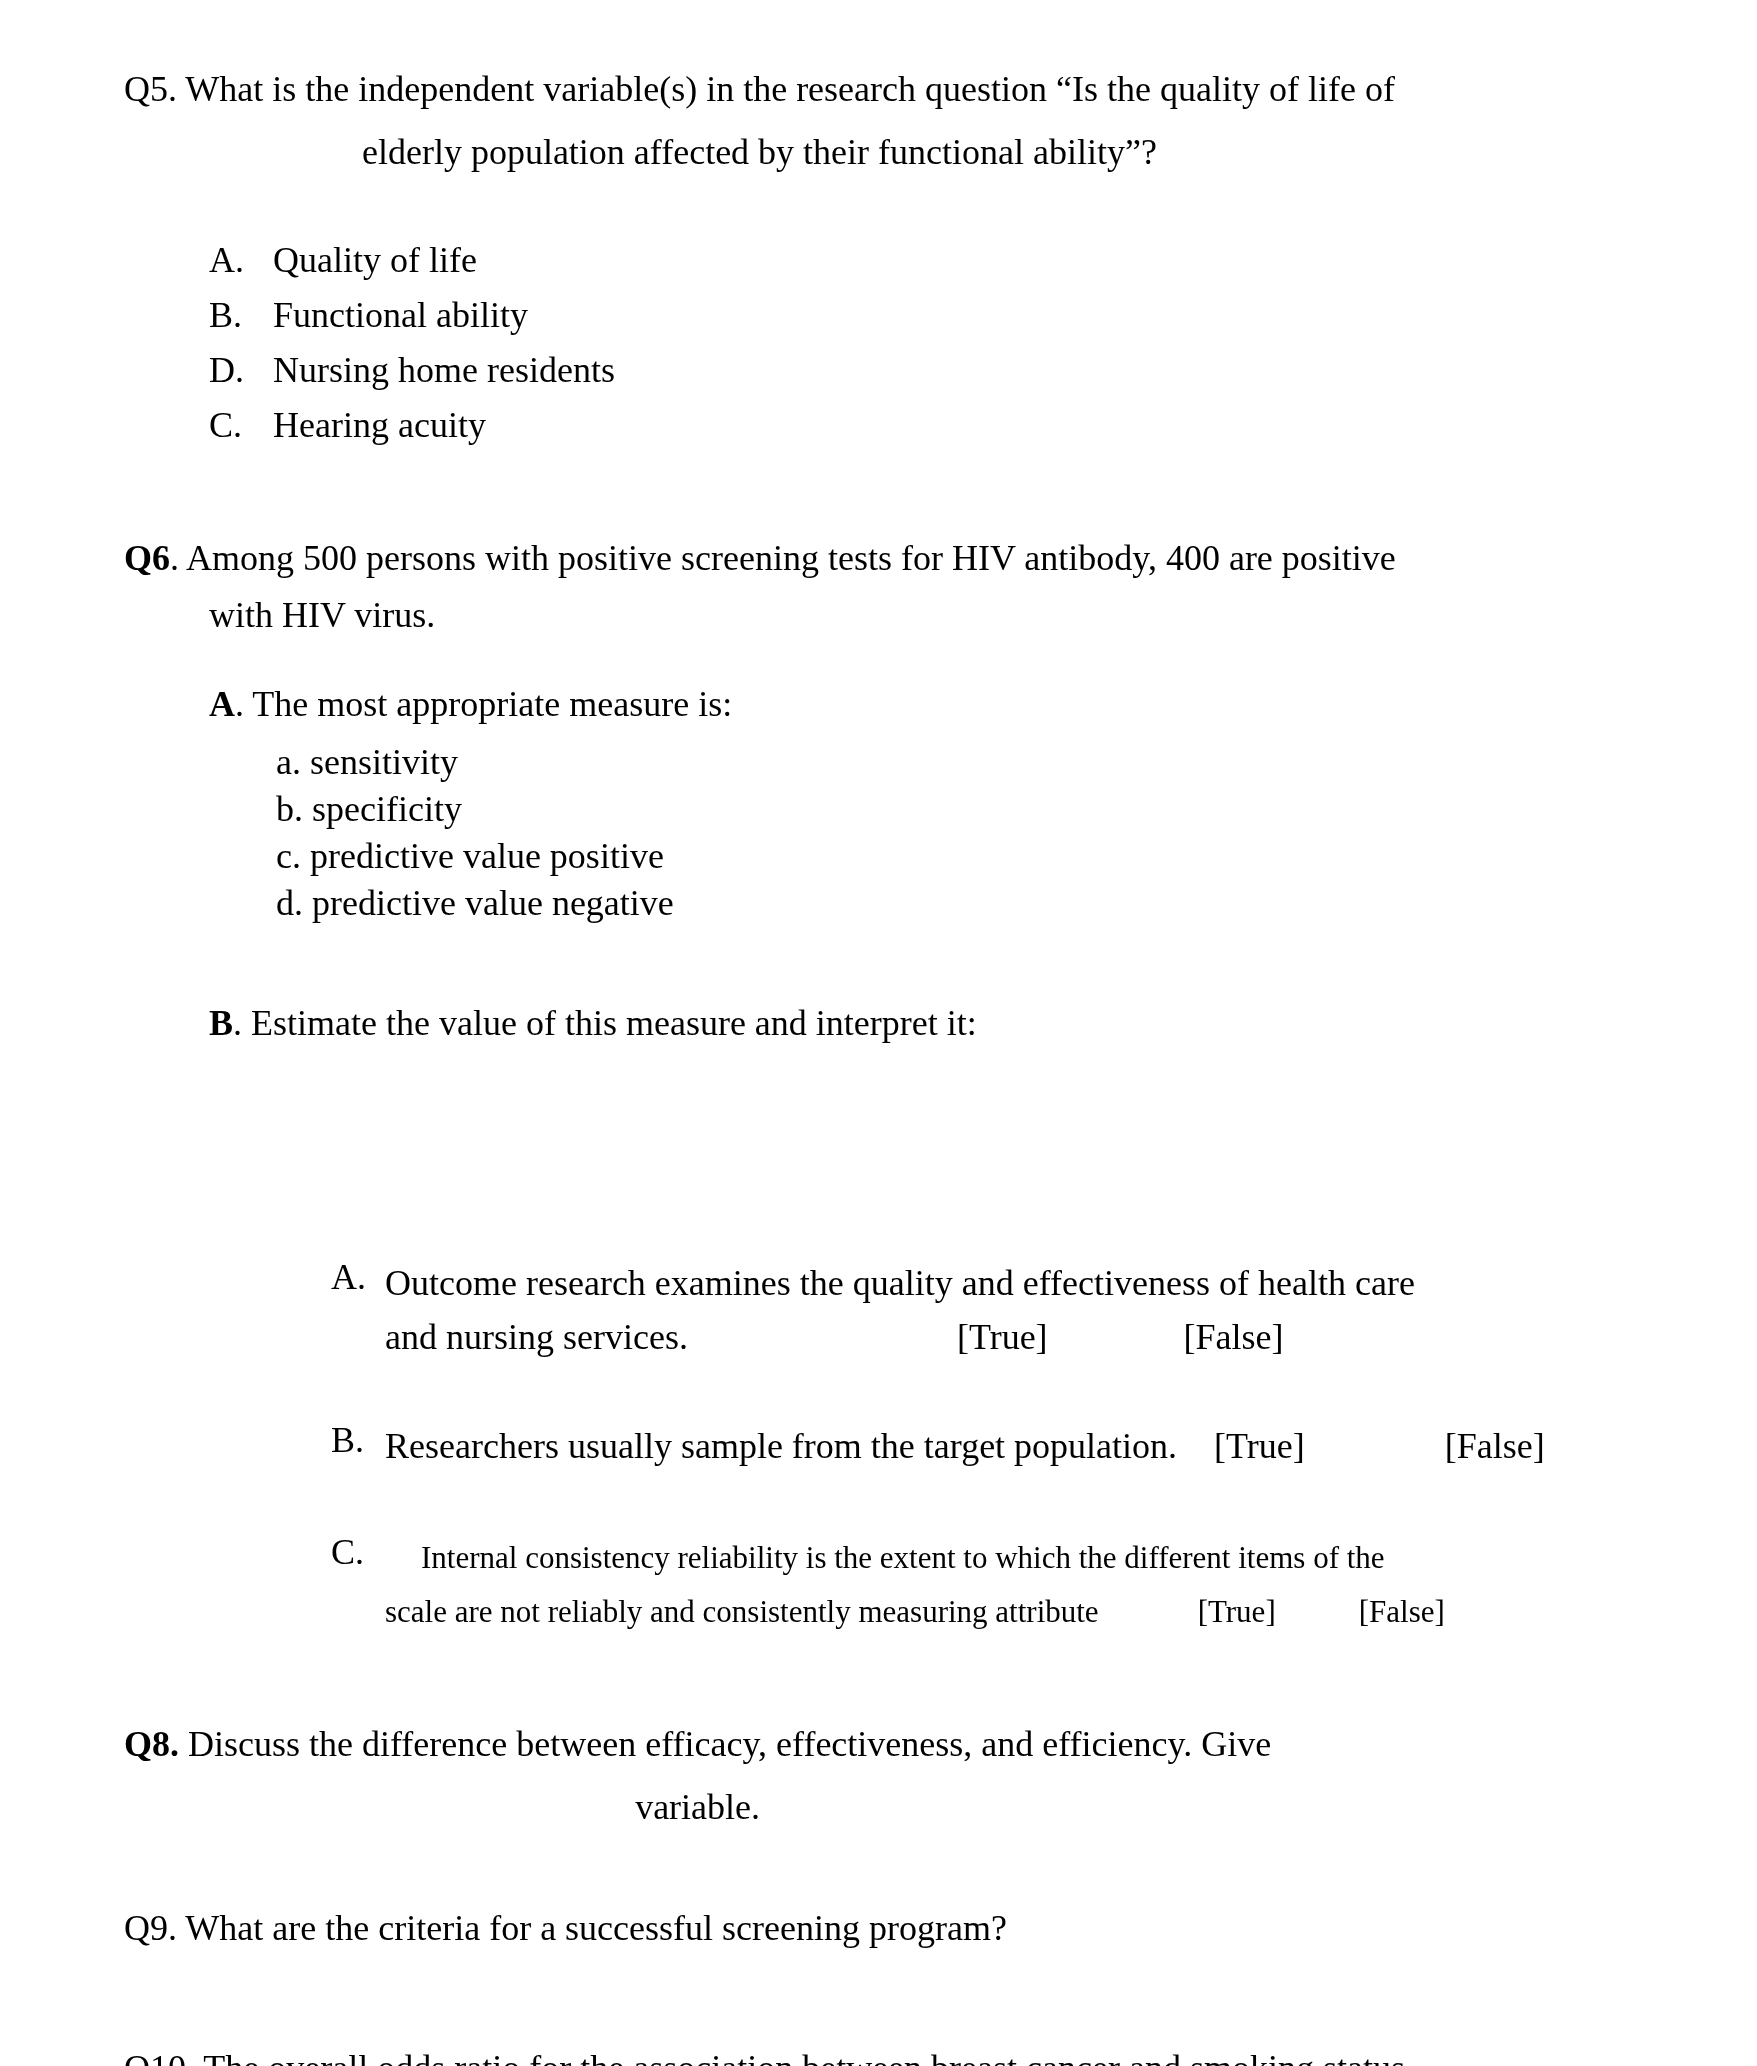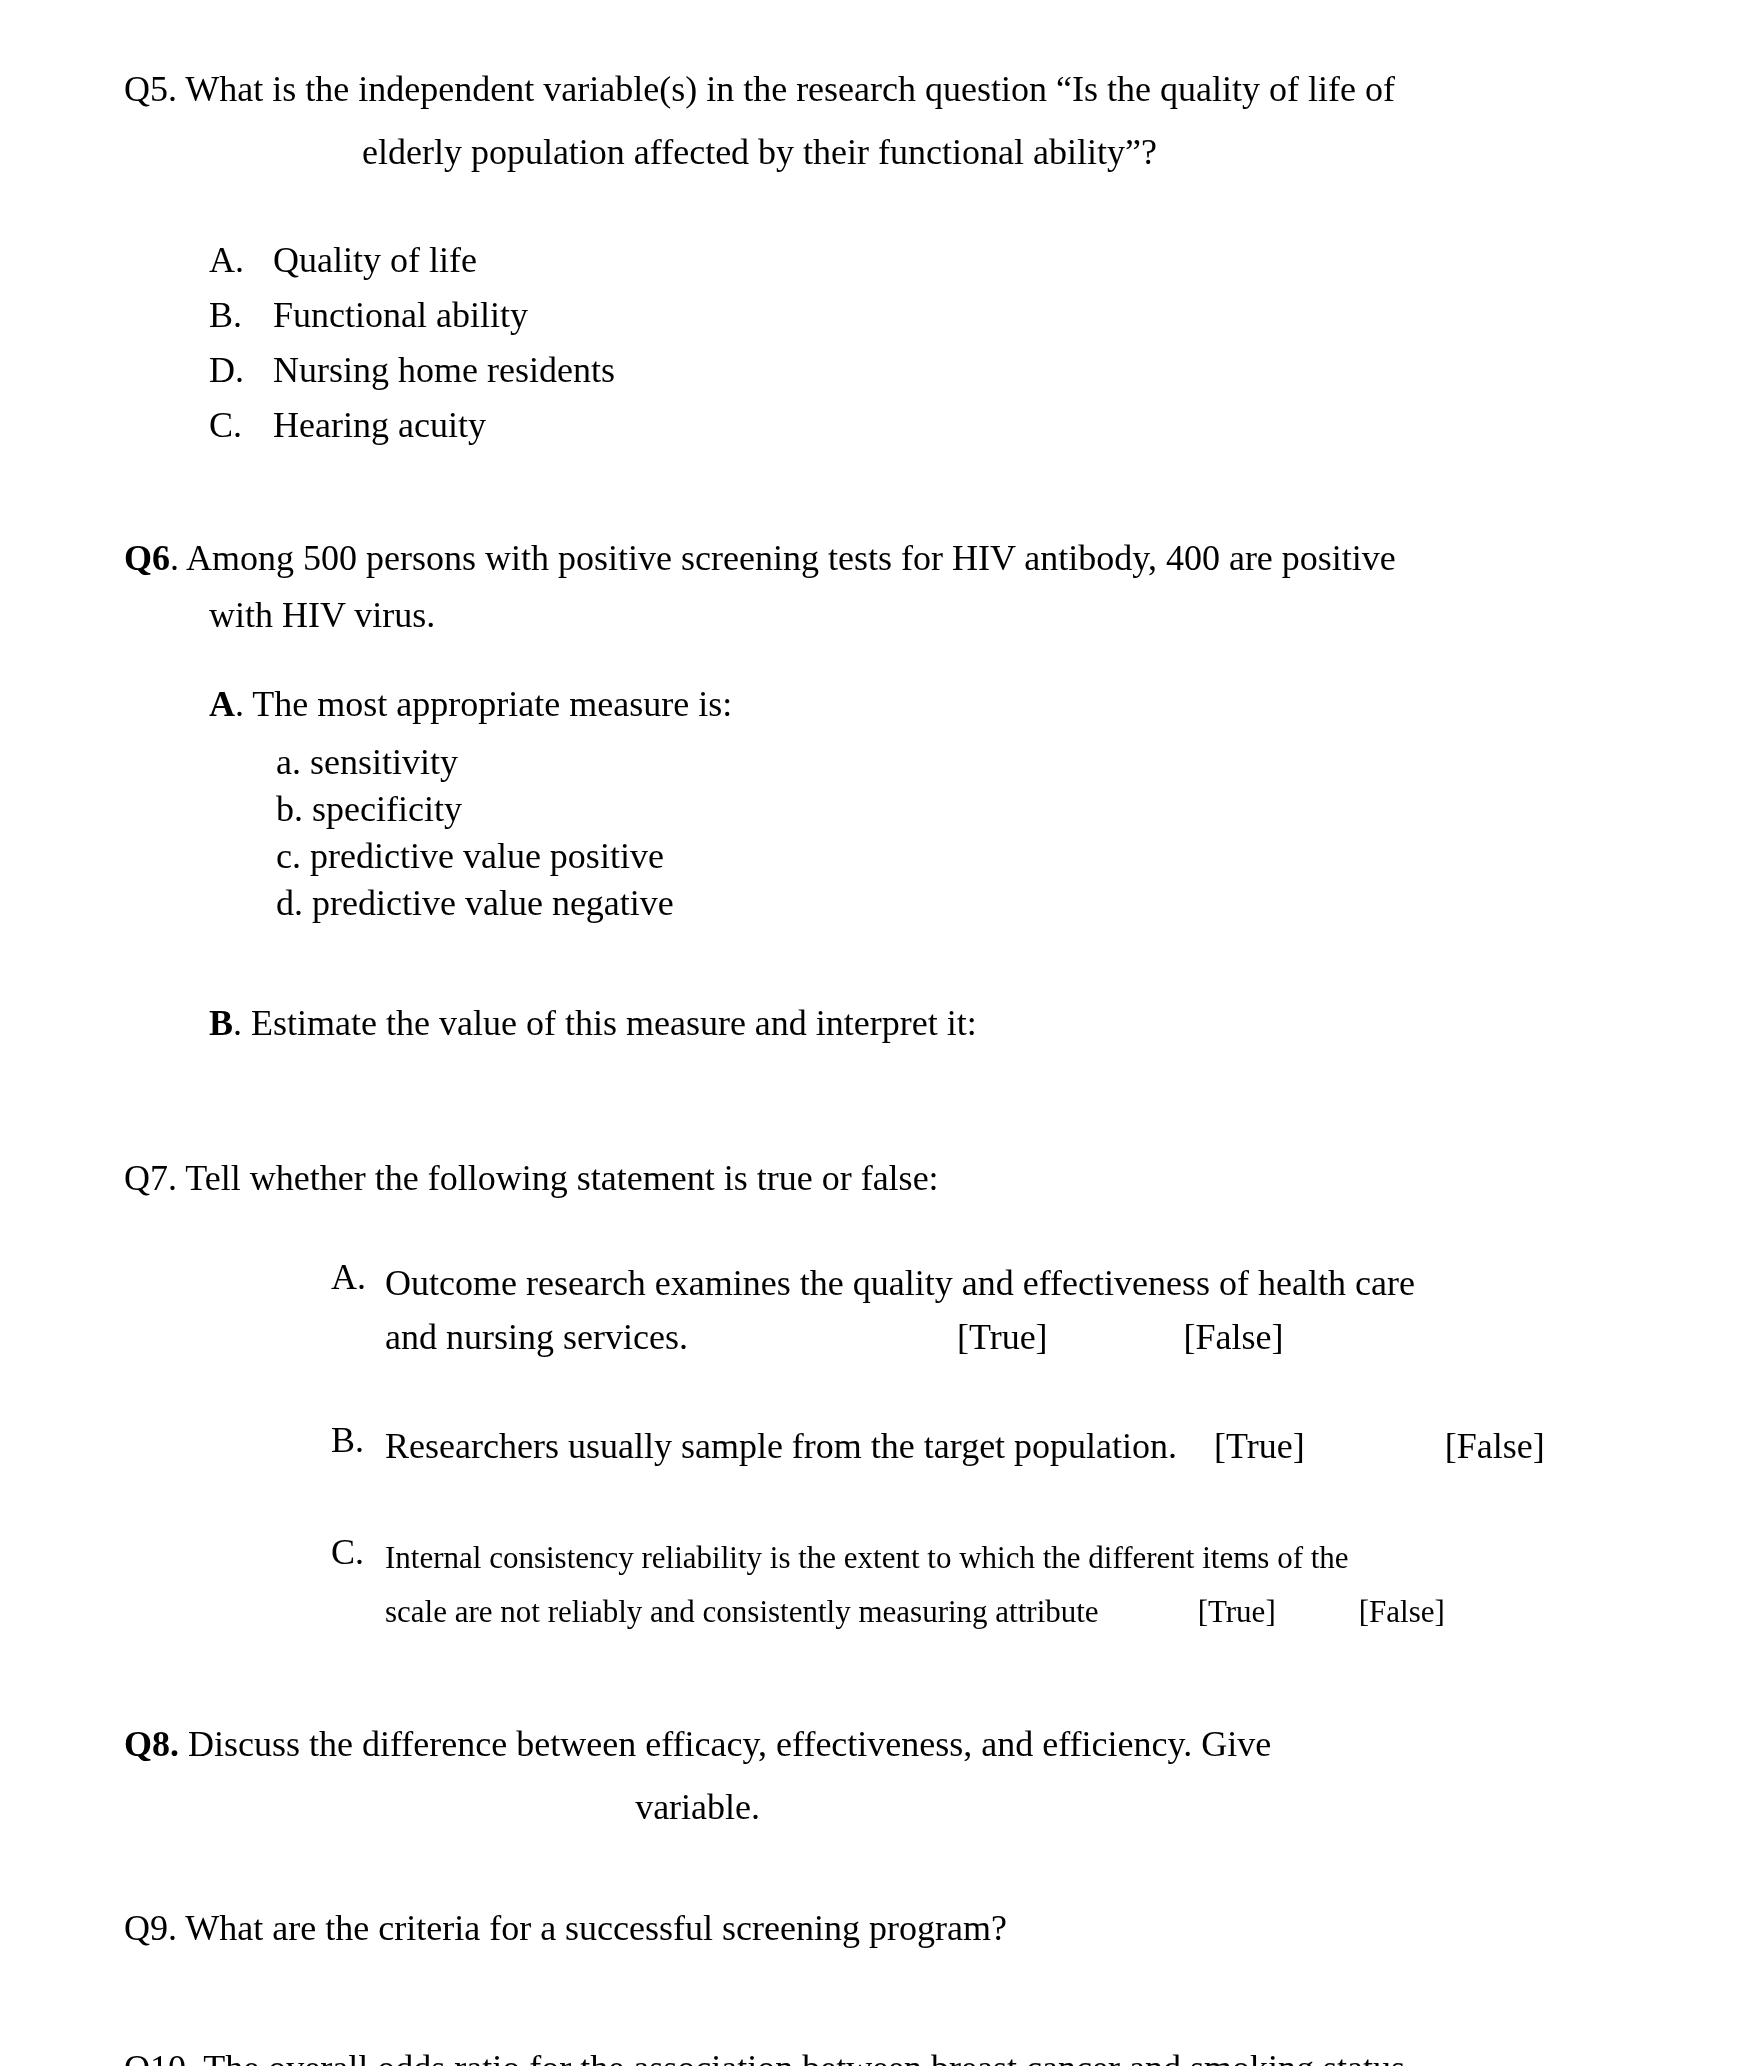--- a/index.html
+++ b/index.html
@@ -90,23 +90,20 @@
     <div class="sub-line">a. sensitivity</div>
     <div class="sub-line">b. specificity</div>
     <div class="sub-line">c. predictive value positive</div>
     <div class="sub-line">d. predictive value negative</div>
   </div>
 
   <div class="abs indent1" style="top:1002px;">
     <span class="b">B</span><span>. Estimate the value of this measure and interpret it:</span>
   </div>
 
-  <div class="abs q-para" style="top:1147px;">
-    <span>Q7. Tell whether the following statement is true or false:</span>
-  </div>
 
   <div class="abs indent3 tf-item" style="top:1256px;">
     <span class="tf-marker">A.</span>
     <span class="tf-lines">
       <span class="line" style="display:block;">Outcome research examines the quality and effectiveness of health care</span>
       <span class="line" style="display:block;">
         <span>and nursing services.</span><span class="sp sp-a1"></span><span>[True]</span><span class="sp sp-a2"></span><span>[False]</span>
       </span>
     </span>
   </div>
@@ -116,21 +113,21 @@
     <span class="tf-lines">
       <span class="line" style="display:block;">
         <span>Researchers usually sample from the target population.</span><span class="sp sp-b1"></span><span>[True]</span><span class="sp sp-b2"></span><span>[False]</span>
       </span>
     </span>
   </div>
 
   <div class="abs indent3 tf-item small" style="top:1531px;">
     <span class="tf-marker" style="font-size:36px;">C.</span>
     <span class="tf-lines">
-      <span class="line" style="display:block;">Internal consistency reliability is the extent to which the different items of the</span>
+      <span class="line" style="display:block;margin-left:36px;">Internal consistency reliability is the extent to which the different items of the</span>
       <span class="line" style="display:block;">
         <span>scale are not reliably and consistently measuring attribute</span><span class="sp sp-c1"></span><span>[True]</span><span class="sp sp-c2"></span><span>[False]</span>
       </span>
     </span>
   </div>
 
   <div class="abs q-para" style="top:1713px;">
     <div class="line">
       <span class="b">Q8.</span><span> Discuss the difference between efficacy, effectiveness, and efficiency. Give</span>
     </div>

